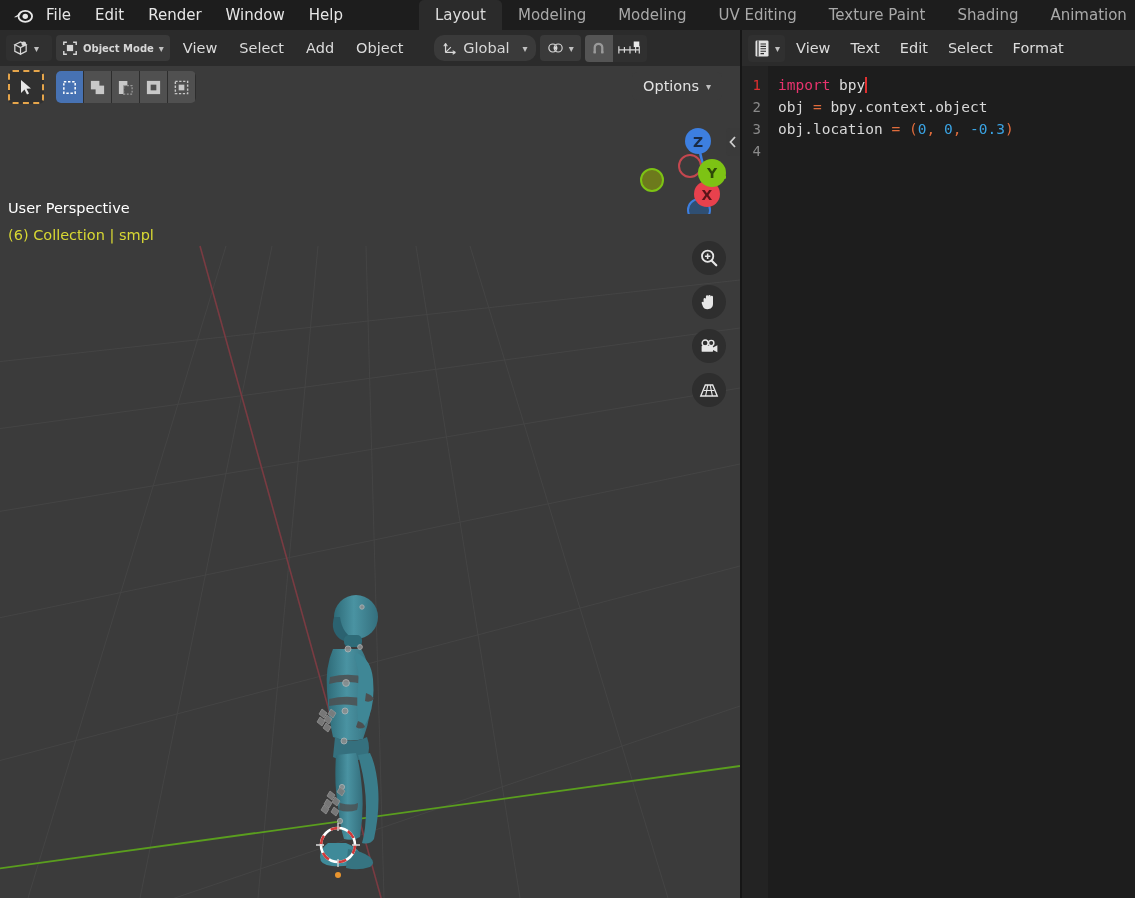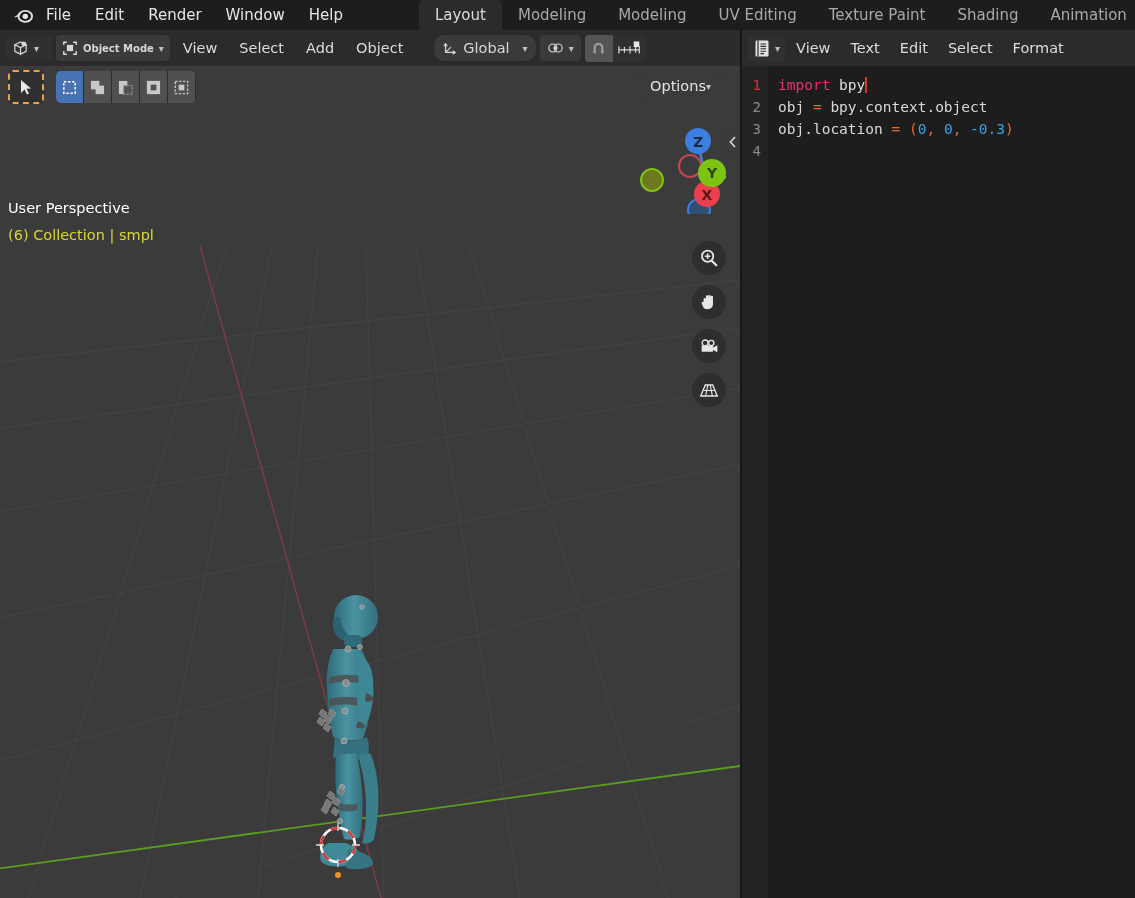--- a/index.html
+++ b/index.html
@@ -55,21 +55,21 @@
     width:36px; height:34px; border:2px dashed #e5a54b; border-radius:5px;
     display:flex; align-items:center; justify-content:center; background:rgba(40,40,40,.55);
   }
   .selmodes { display:flex; height:32px; border-radius:5px; overflow:hidden; background:#3a3a3a; }
   .selmode { width:28px; height:32px; display:flex; align-items:center; justify-content:center;
              background:#505050; border-right:1px solid #2d2d2d; }
   .selmode.active { background:#4772b3; }
 
   .options-btn {
     position:absolute; right:18px; top:6px; height:28px; background:#3b3b3b;
-    border-radius:5px; display:flex; align-items:center; padding:0 11px;
+    border-radius:5px; display:flex; align-items:center; gap:7px; padding:0 11px;
     font-size:14.5px; color:#e2e2e2;
   }
 
   .vp-text { position:absolute; left:8px; font-size:14.5px; white-space:nowrap;margin-top:16px; }
   .vp-text.l1 { top:118px; color:#ffffff; }
   .vp-text.l2 { top:145px; color:#d8d833; }
 
   
   .gizmo { position:absolute; right:14px; top:52px; width:96px; height:96px; }
   .collapse-arrow {

